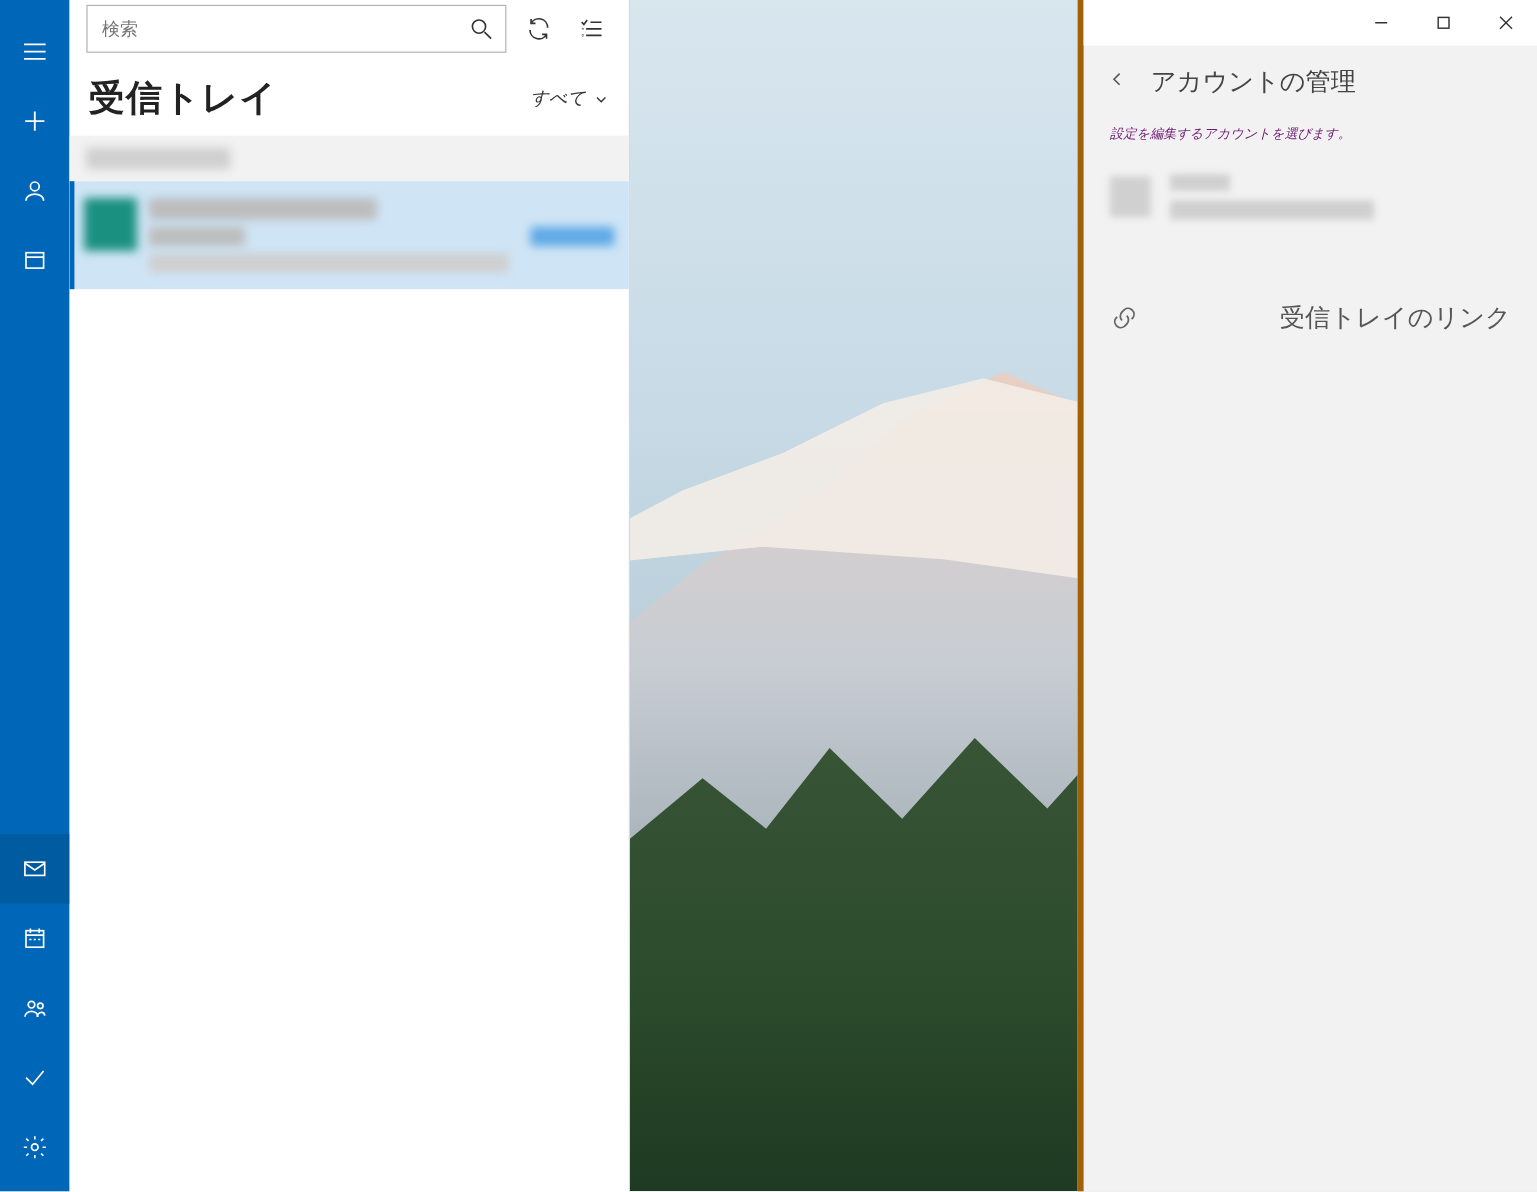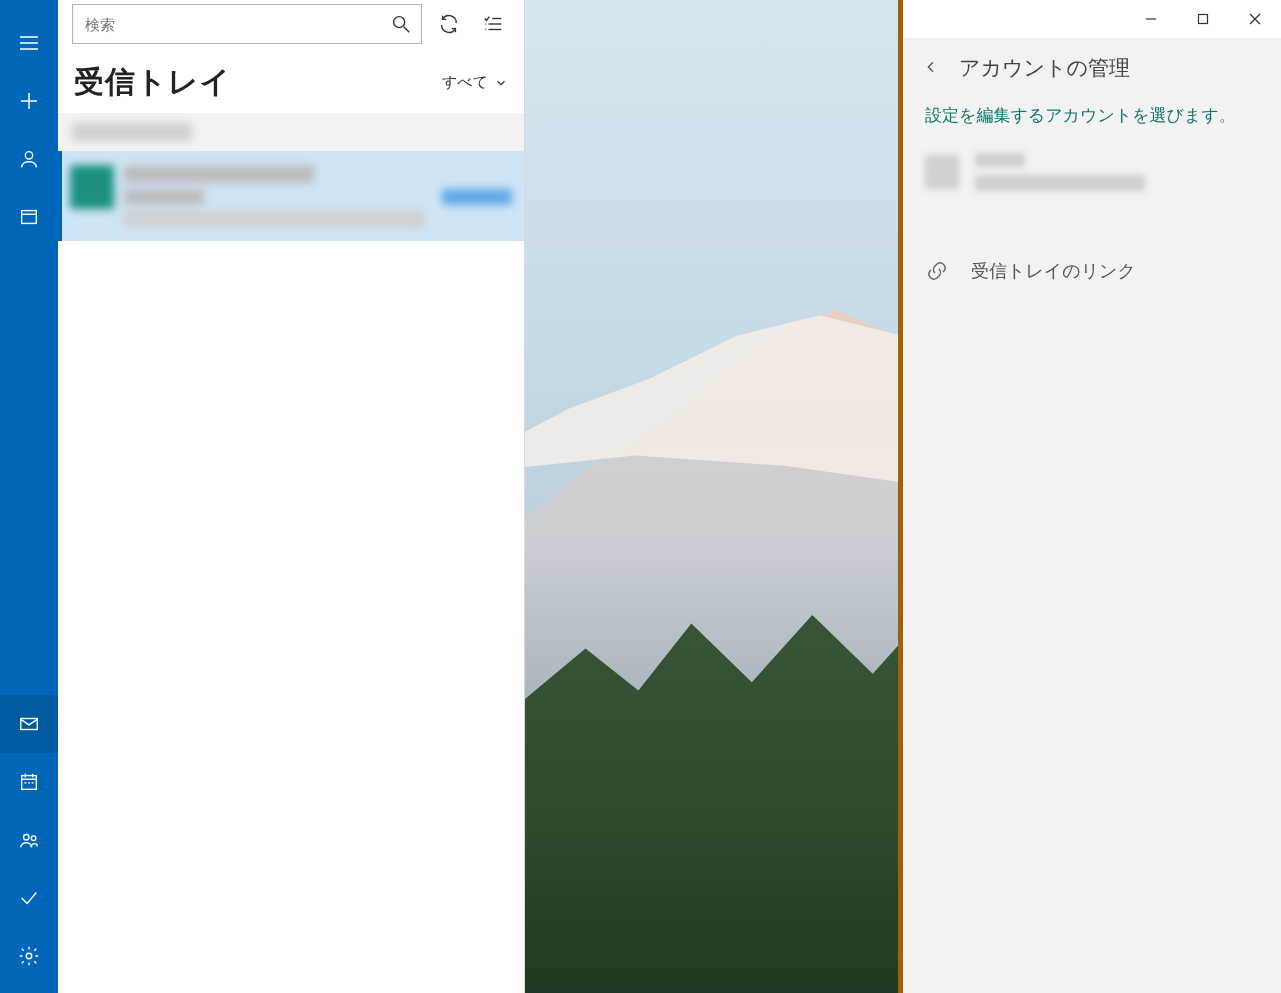--- a/index.html
+++ b/index.html
@@ -112,20 +112,21 @@
     font-weight: bold;
     letter-spacing: 1px;
   }
   .section-header .filter {
     margin-left:auto;
     font-size: 15px;
     color:#333;
     display:flex;
     align-items:center;
     gap:6px;
+    font-style:italic;
   }
   .section-header .filter svg{width:14px;height:14px;stroke:#333;fill:none;stroke-width:2;}
   .date-group {
     background:#f2f2f2;
     padding: 10px 14px;
   }
   .date-group .blur {
     width:120px;height:18px;background:#cfcfcf;filter:blur(4px);display:block;
   }
   .mail-item {
@@ -191,34 +192,34 @@
     width:52px;height:38px;display:flex;align-items:center;justify-content:center;
   }
   .win-controls svg{width:12px;height:12px;stroke:#333;stroke-width:1.2;fill:none;}
   .pane-header{
     display:flex;align-items:center;gap:14px;
     padding: 12px 20px 18px 14px;
     font-size:21px;color:#444;
   }
   .pane-header svg{width:16px;height:16px;stroke:#555;stroke-width:2;fill:none;}
   .pane-desc{
-    font-size:17px;color:#0f766e;padding:0 22px 16px 22px;
+    font-size:11px;color:#701a75;padding:0 22px 16px 22px;font-style:italic;
   }
   .account-row{
     display:flex;align-items:center;gap:16px;
     padding: 10px 22px 16px 22px;
   }
   .account-row .aicon{width:34px;height:34px;background:#d0d0d0;filter:blur(3px);flex:0 0 34px;}
   .account-row .atext{display:flex;flex-direction:column;gap:8px;}
   .account-row .aline1{width:50px;height:14px;background:#cfcfcf;filter:blur(3px);}
   .account-row .aline2{width:170px;height:16px;background:#cfcfcf;filter:blur(3px);}
   .pane-item{
     display:flex;align-items:center;gap:22px;
     padding: 22px 22px;
-    font-size:18px;color:#555;
+    font-size:21px;color:#555;justify-content:space-between;
   }
   .pane-item svg{width:24px;height:24px;stroke:#666;stroke-width:1.5;fill:none;}
   .pane-item.highlight{
     outline:4px solid #e30613;
     outline-offset:-2px;
     margin: 0 10px 0 8px;
     padding: 20px 14px;
   }
 </style>
 </head>

